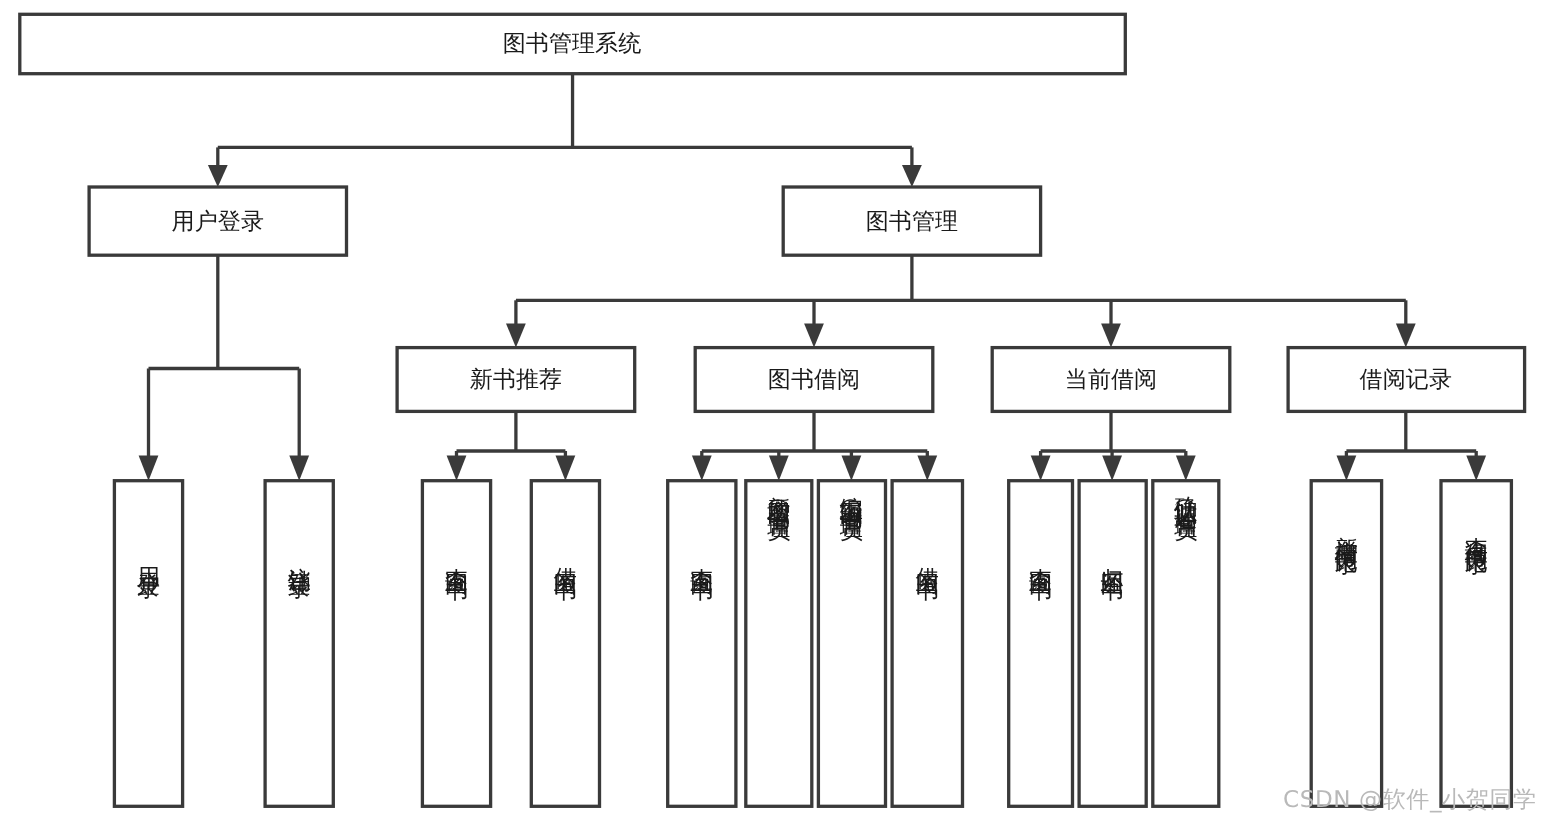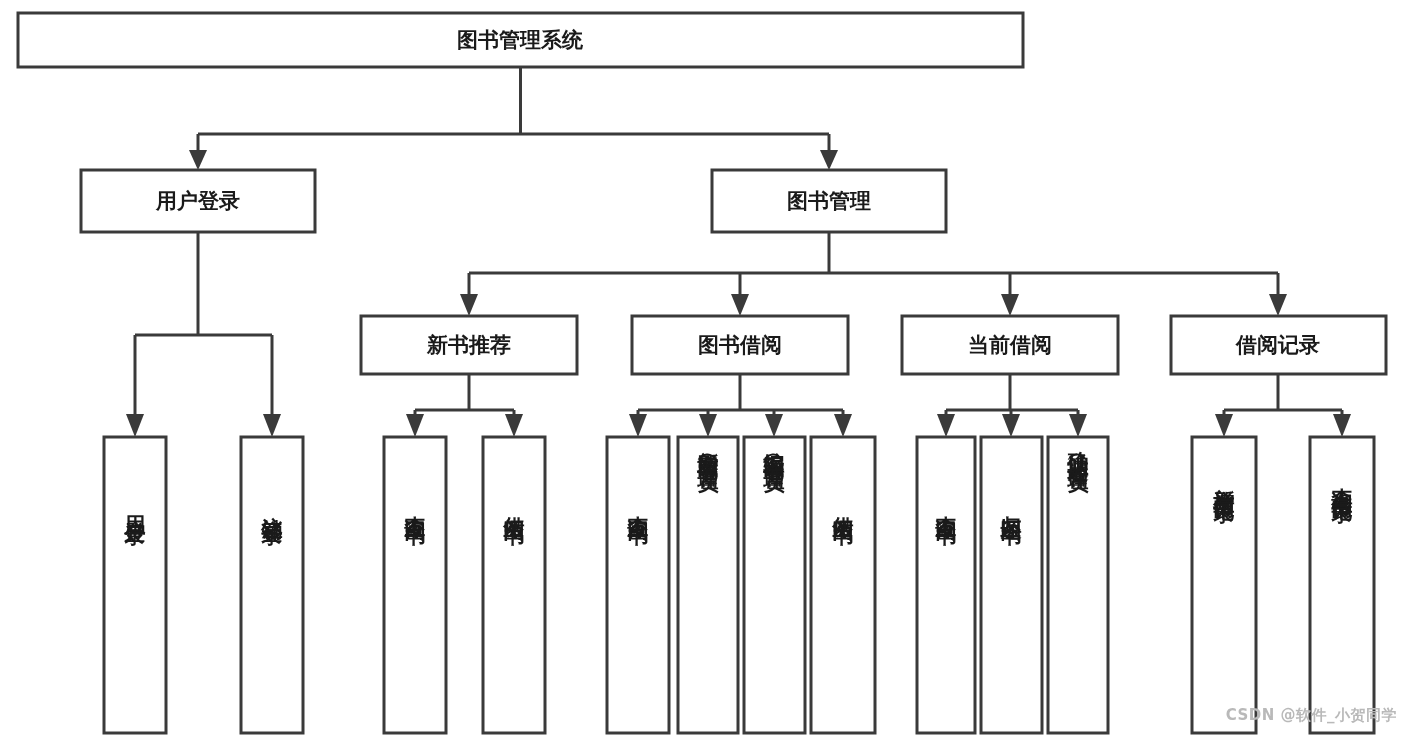--- a/index.html
+++ b/index.html
@@ -11,21 +11,20 @@
     width: 1405px;
     height: 747px;
     font-family: "DejaVu Sans", "Liberation Sans", sans-serif;
     overflow: hidden;
   }
   #diagram-root {
     position: relative;
     width: 1405px;
     height: 747px;
     background: #ffffff;
-    font-weight: bold;
   }
   svg#flowchart {
     position: absolute;
     left: 0;
     top: 0;
     width: 1405px;
     height: 747px;
     display: block;
   }
   .node-box {
@@ -54,23 +53,23 @@
     stroke-width: 3;
     fill: none;
   }
   .arrow-head {
     fill: #3a3a3a;
     stroke: none;
   }
   .watermark-text {
     position: absolute;
     right: 8px;
-    bottom: 22px;
+    bottom: 6px;
     color: #b9b9b9;
-    font-size: 15px;
+    font-size: 21px;
     font-family: "DejaVu Sans", "Liberation Sans", sans-serif;
     white-space: nowrap;
     letter-spacing: 0.5px;
     margin-left: 31px;
   }
 </style>
 </head>
 <body>
 
 <div id="diagram-root">

